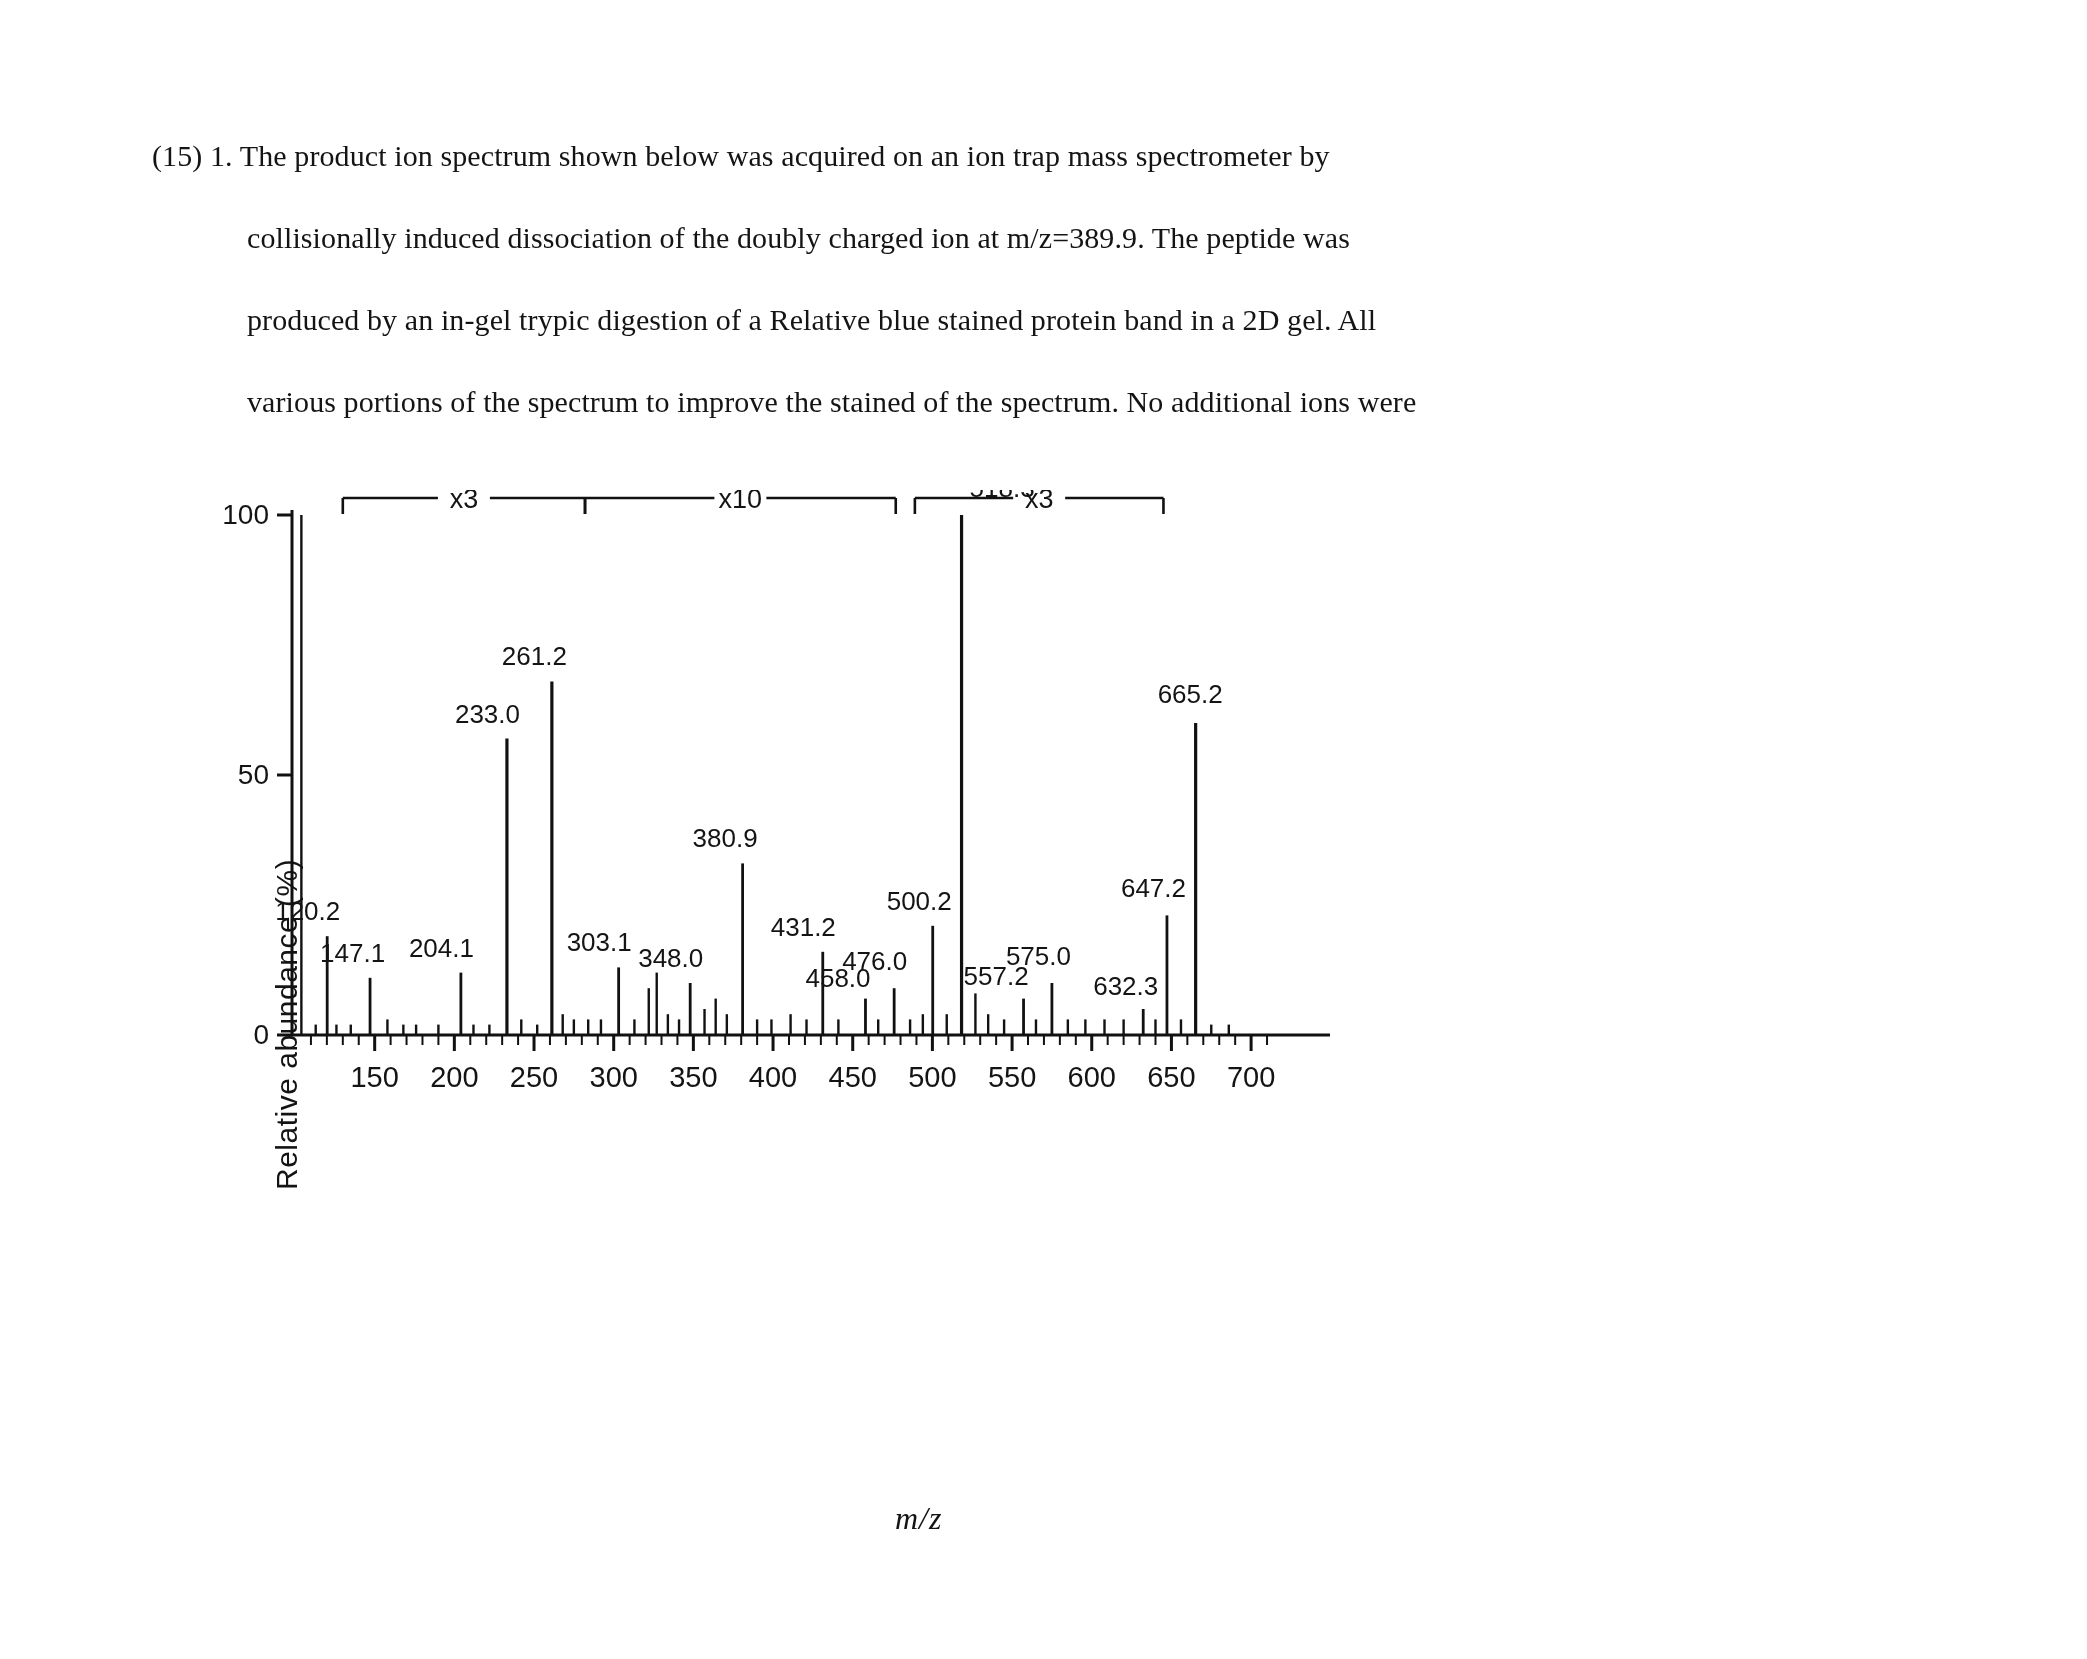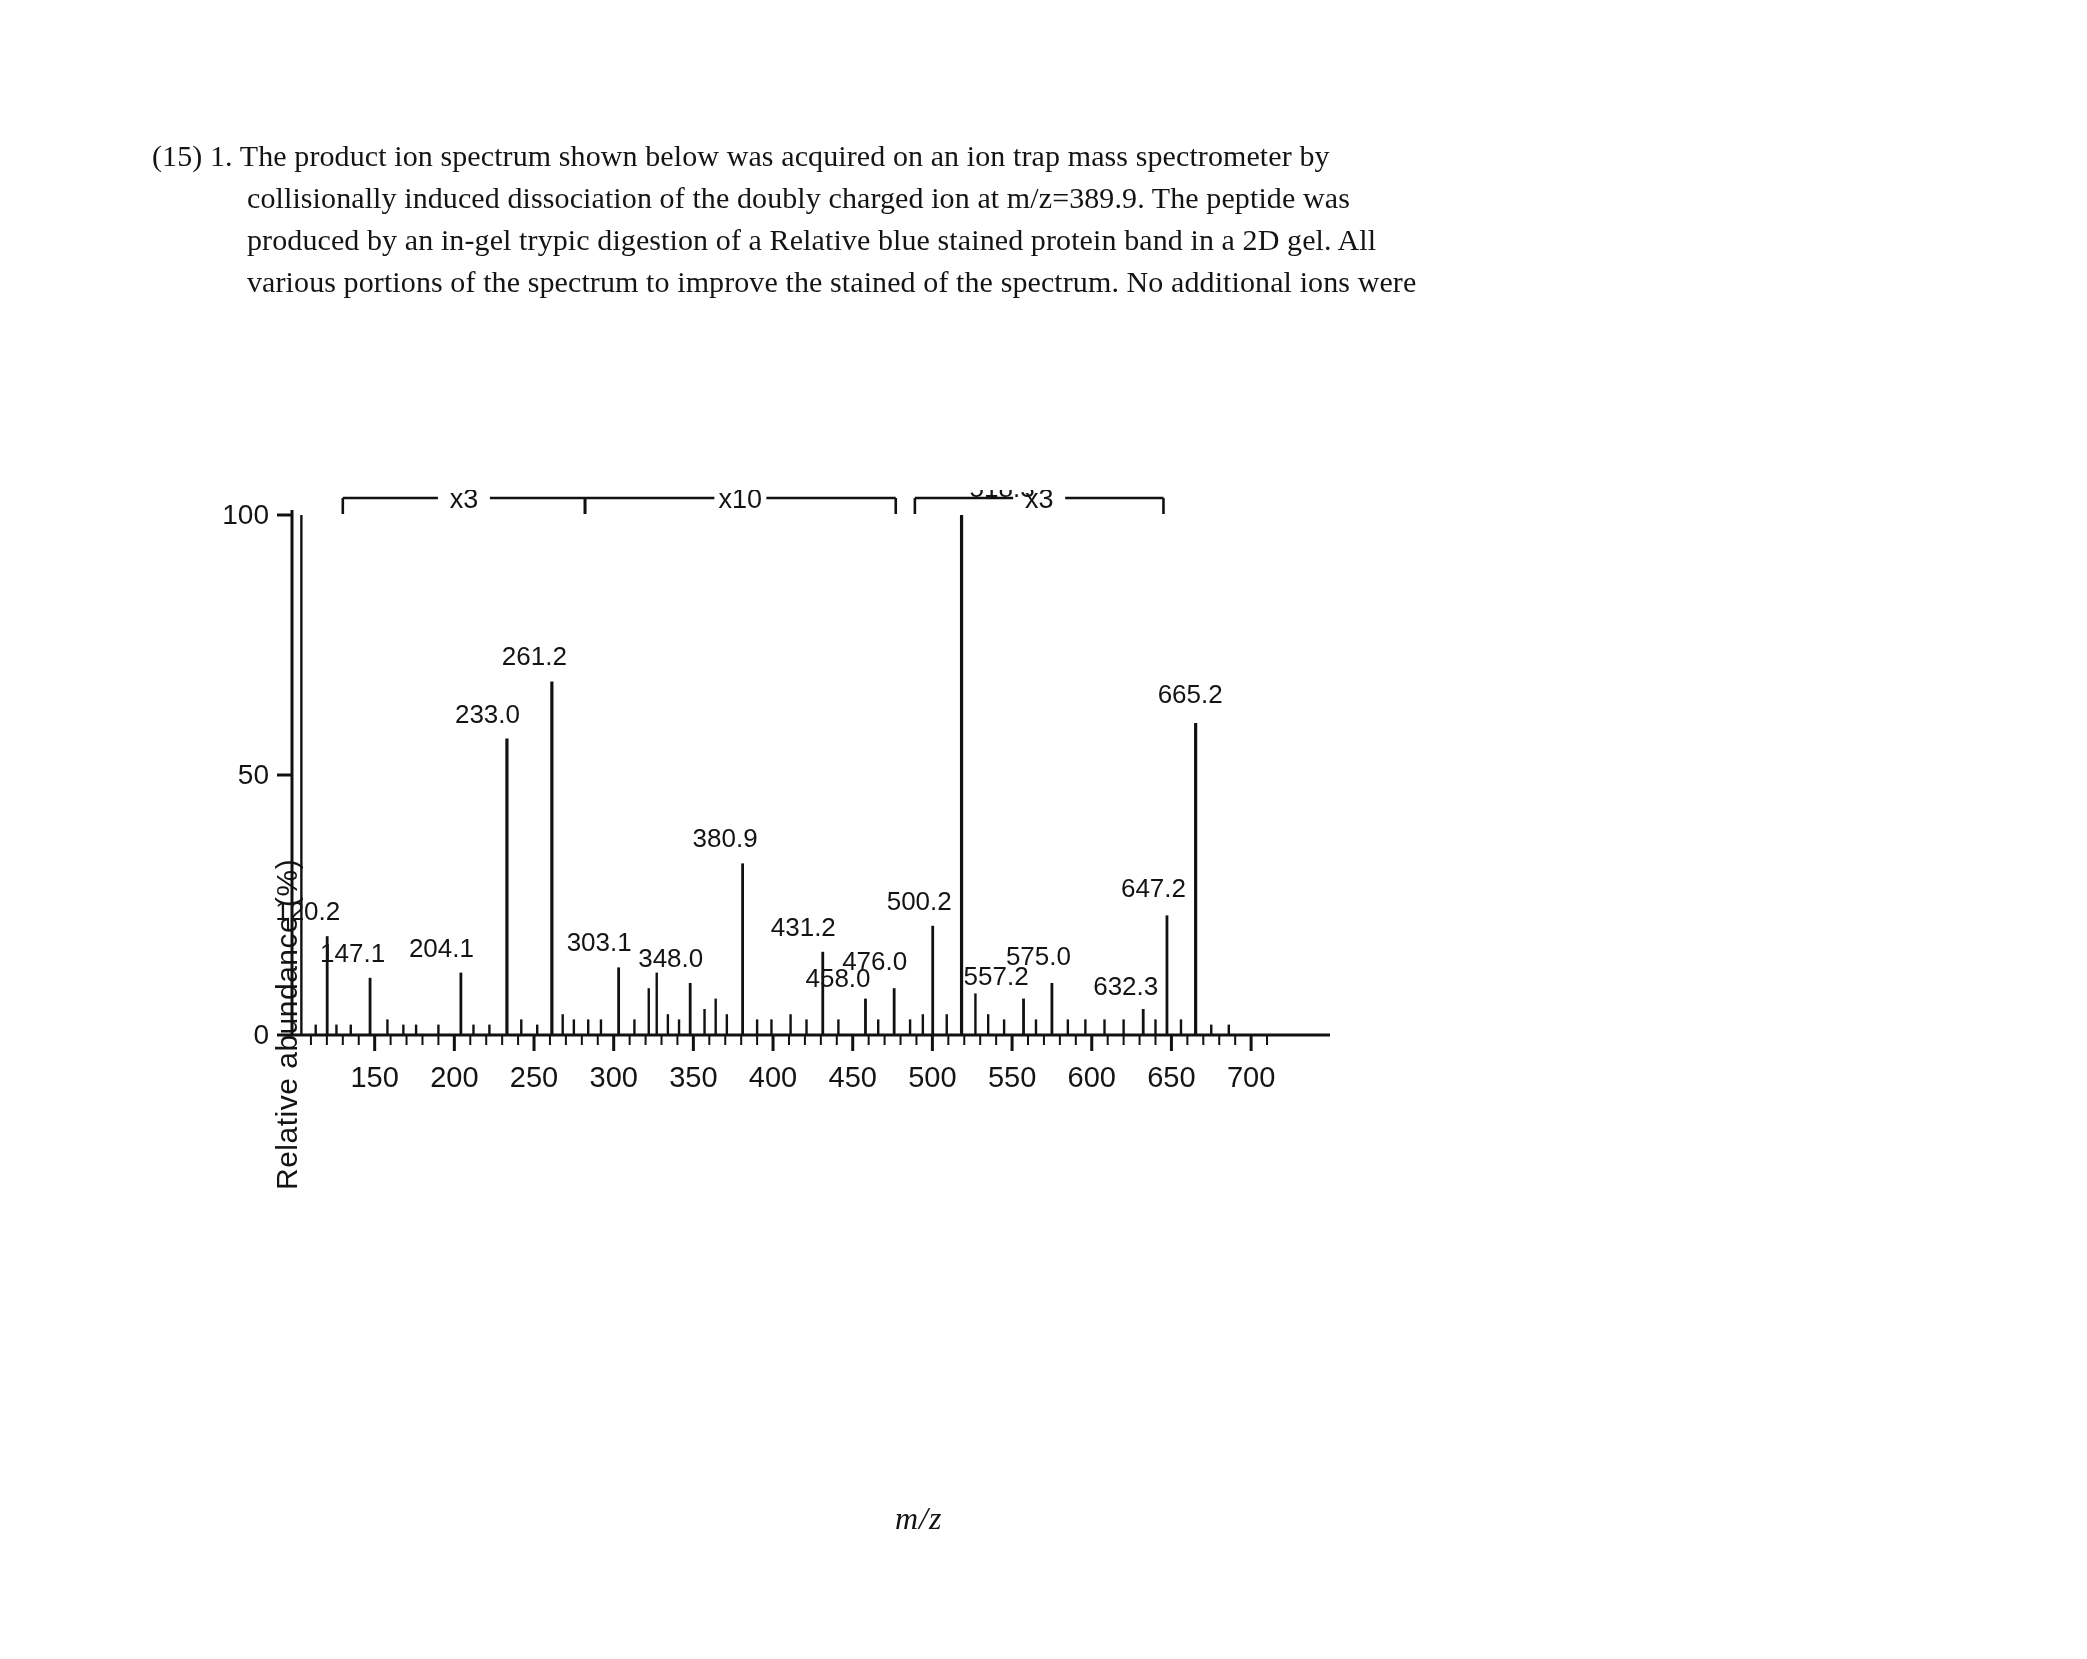--- a/index.html
+++ b/index.html
@@ -25,20 +25,21 @@
   }
   #question-block .qline {
     font-family: "Liberation Serif", serif;
     font-size: 30px;
     line-height: 42px;
     white-space: pre;
     letter-spacing: 0.1px;
   }
   #question-block .indent {
     padding-left: 95px;
+    margin-top: 40px;
   }
 
   
   #chart-area {
     position: absolute;
     left: 150px;
     top: 490px;
     width: 1800px;
     height: 1050px;
   }

